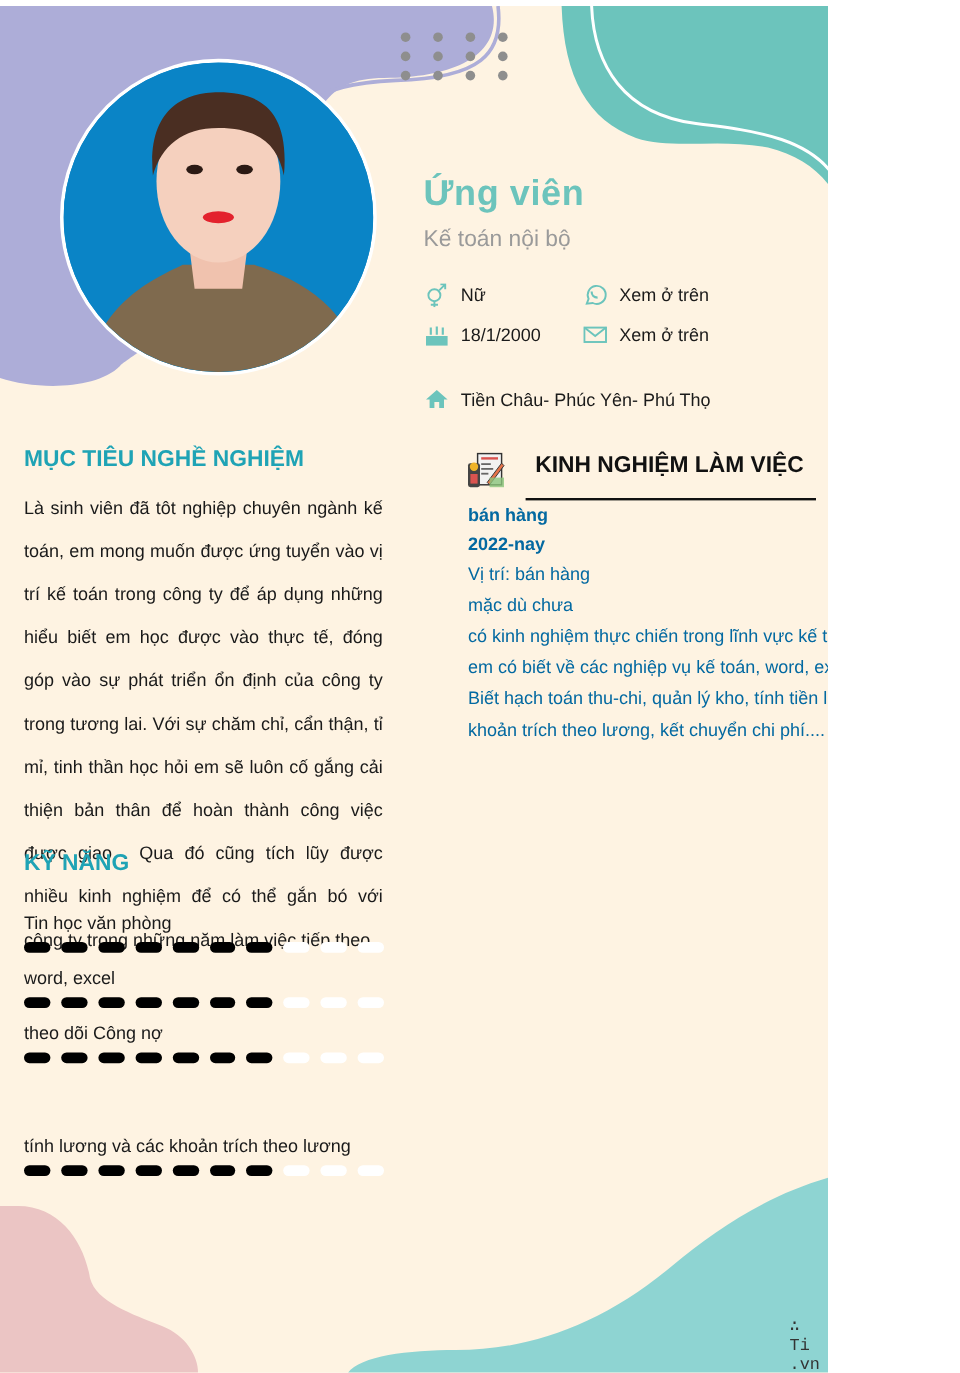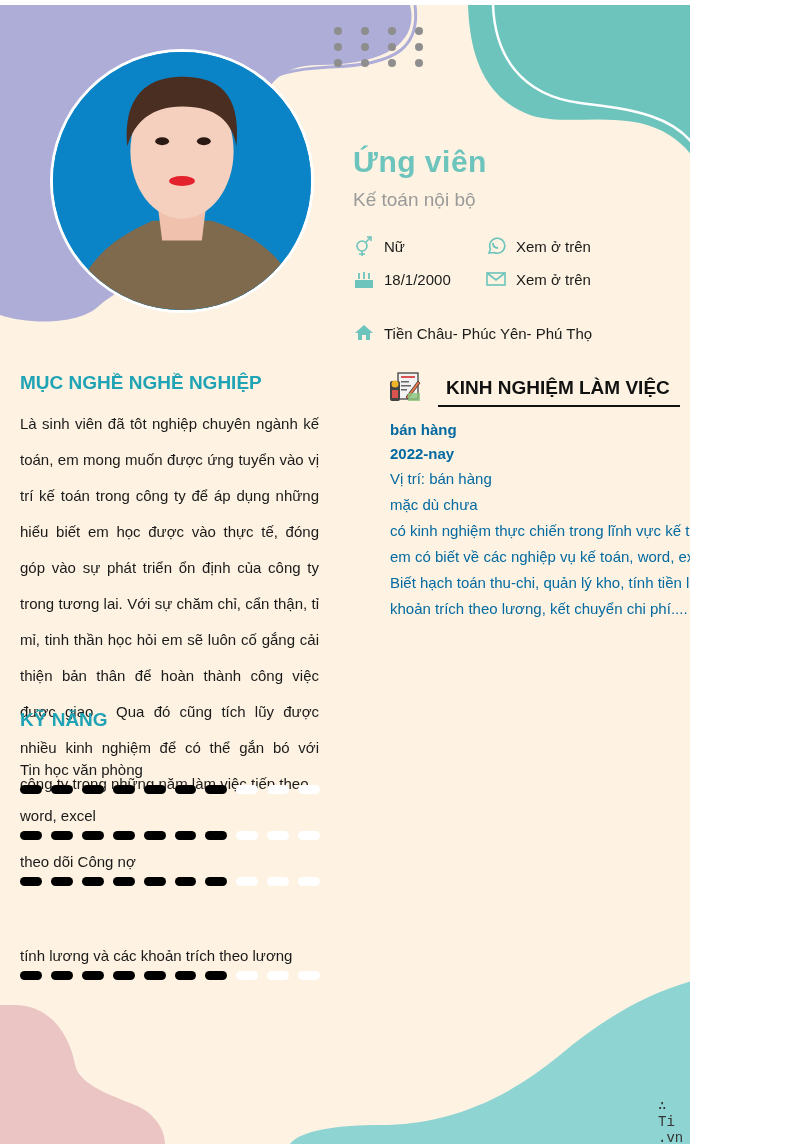--- a/index.html
+++ b/index.html
@@ -38,21 +38,21 @@
   .skill { position: absolute; left: 20px; width: 300px; }
   .skill .label { font-size: 15px; line-height: 18px; color: #1a1a1a; }
   .skill .dots { display: flex; gap: 9px; margin-top: 6px; }
   .skill .dot { width: 22px; height: 9px; border-radius: 5px; background: #000; }
   .skill .dot.off { background: #ffffff; }
 
   .exp-head { position: absolute; left: 388px; top: 362px; display: flex; align-items: center; }
   .exp-icon { width: 34px; height: 32px; }
   .exp-title {
     margin-left: 16px; font-size: 19px; font-weight: bold; color: #111;
-    padding-bottom: 6px; border-bottom: 2px solid #111; padding-right: 10px; padding-left: 8px;
+    padding-bottom: 16px; border-bottom: 2px solid #111; padding-right: 10px; padding-left: 8px;
     margin-top: 10px;
   }
   .exp-body {
     position: absolute; left: 390px; top: 413px; width: 385px; font-size: 15px; color: #0369a1;
   }
   .exp-body .b { font-weight: bold; line-height: 24px; }
   .exp-body .line { line-height: 26px; }
 
   .qr {
     position: absolute; left: 692px; top: 1029px; width: 80px; height: 80px;
@@ -152,21 +152,21 @@
   </div>
   <div class="info" style="left:353px; top:297px;margin-top:21px;">
     <span class="ic">
       <svg viewBox="0 0 20 20">
           <path d="M10,2 L19,10 L16,10 L16,17 L12,17 L12,12 L8,12 L8,17 L4,17 L4,10 L1,10 Z" fill="#6cc4bc"></path>
         </svg>
     </span>
     <span>Tiền Châu- Phúc Yên- Phú Thọ</span>
   </div>
 
-  <div class="sec-title" style="left:20px; top:367px;">MỤC NGHỀ NGHỀ NGHIỆP</div>
+  <div class="sec-title" style="left:20px; top:367px;">MỤC TIÊU NGHỀ NGHIỆM</div>
   <div class="objective"> Là sinh viên đã tôt nghiệp chuyên ngành kế toán, em mong muốn được ứng tuyển vào vị trí kế toán trong công ty để áp dụng những hiểu biết em học được vào thực tế, đóng góp vào sự phát triển ổn định của công ty trong tương lai. Với sự chăm chỉ, cẩn thận, tỉ mỉ, tinh thần học hỏi em sẽ luôn cố gắng cải thiện bản thân để hoàn thành công việc được giao . Qua đó cũng tích lũy được nhiều kinh nghiệm để có thể gắn bó với công ty trong những năm làm việc tiếp theo</div>
 
   <div class="sec-title" style="left:20px; top:704px;">KỸ NĂNG</div>
 
   <div class="skill" style="top:756px;">
     <div class="label">Tin học văn phòng</div>
     <div class="dots">
       <span class="dot"></span>
         <span class="dot"></span>
         <span class="dot"></span>

